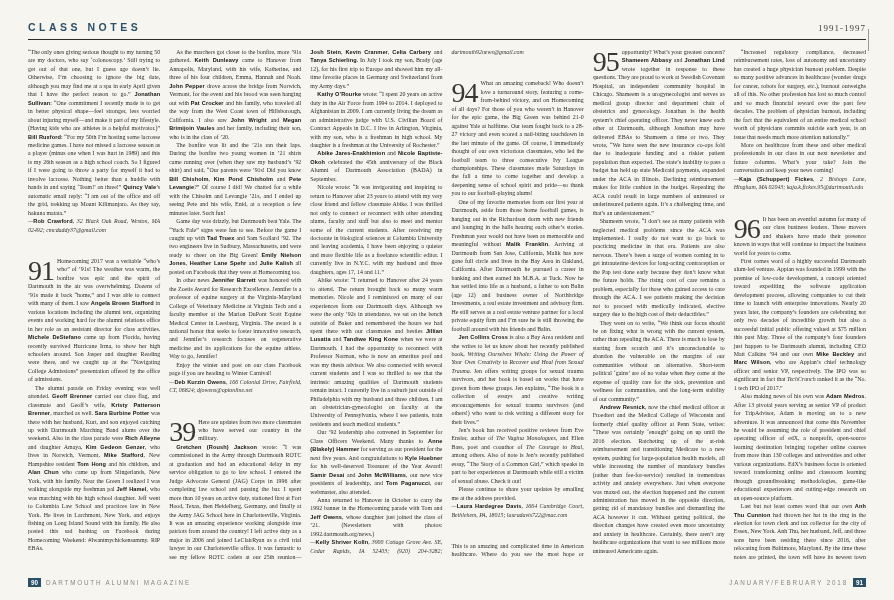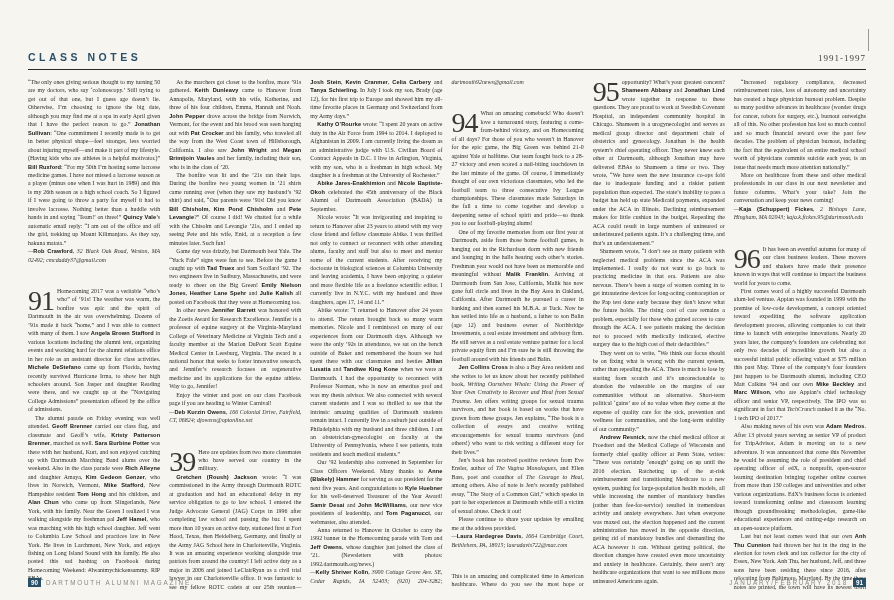--- a/index.html
+++ b/index.html
@@ -1,20 +1,20 @@
 <!DOCTYPE html>
 <html><head>
 <meta charset="utf-8">
 <style>
   html,body{margin:0;padding:0;background:#dedcd6;}
   .page{position:relative;width:894px;height:600px;margin:0 auto;background:#f7f5f0;
         box-sizing:border-box;padding:0 28px;overflow:hidden;
         font-family:"Liberation Serif",serif;color:#2e2c28;}
   
-  .hdr{padding-top:34px;margin-top:17px;}
+  .hdr{padding-top:21px;}
   .hdr-row{display:flex;justify-content:space-between;align-items:baseline;height:13px;}
   .kicker{font-family:"Liberation Sans",sans-serif;font-weight:bold;font-size:10.5px;
           letter-spacing:3.5px;color:#2a5068;}
   .years{font-size:9px;letter-spacing:1px;color:#3c3c3c;}
   .hdr-rule{border-top:1.3px solid #2b2a27;margin-top:5px;}
   .corner-tick{position:absolute;top:29px;right:25px;width:1px;height:22px;background:#9a9891;}
   
   .columns{margin-top:8px;height:514px;overflow:hidden;
            columns:6;column-gap:9px;column-fill:auto;
            font-size:5.9px;line-height:8.45px;text-align:justify;

